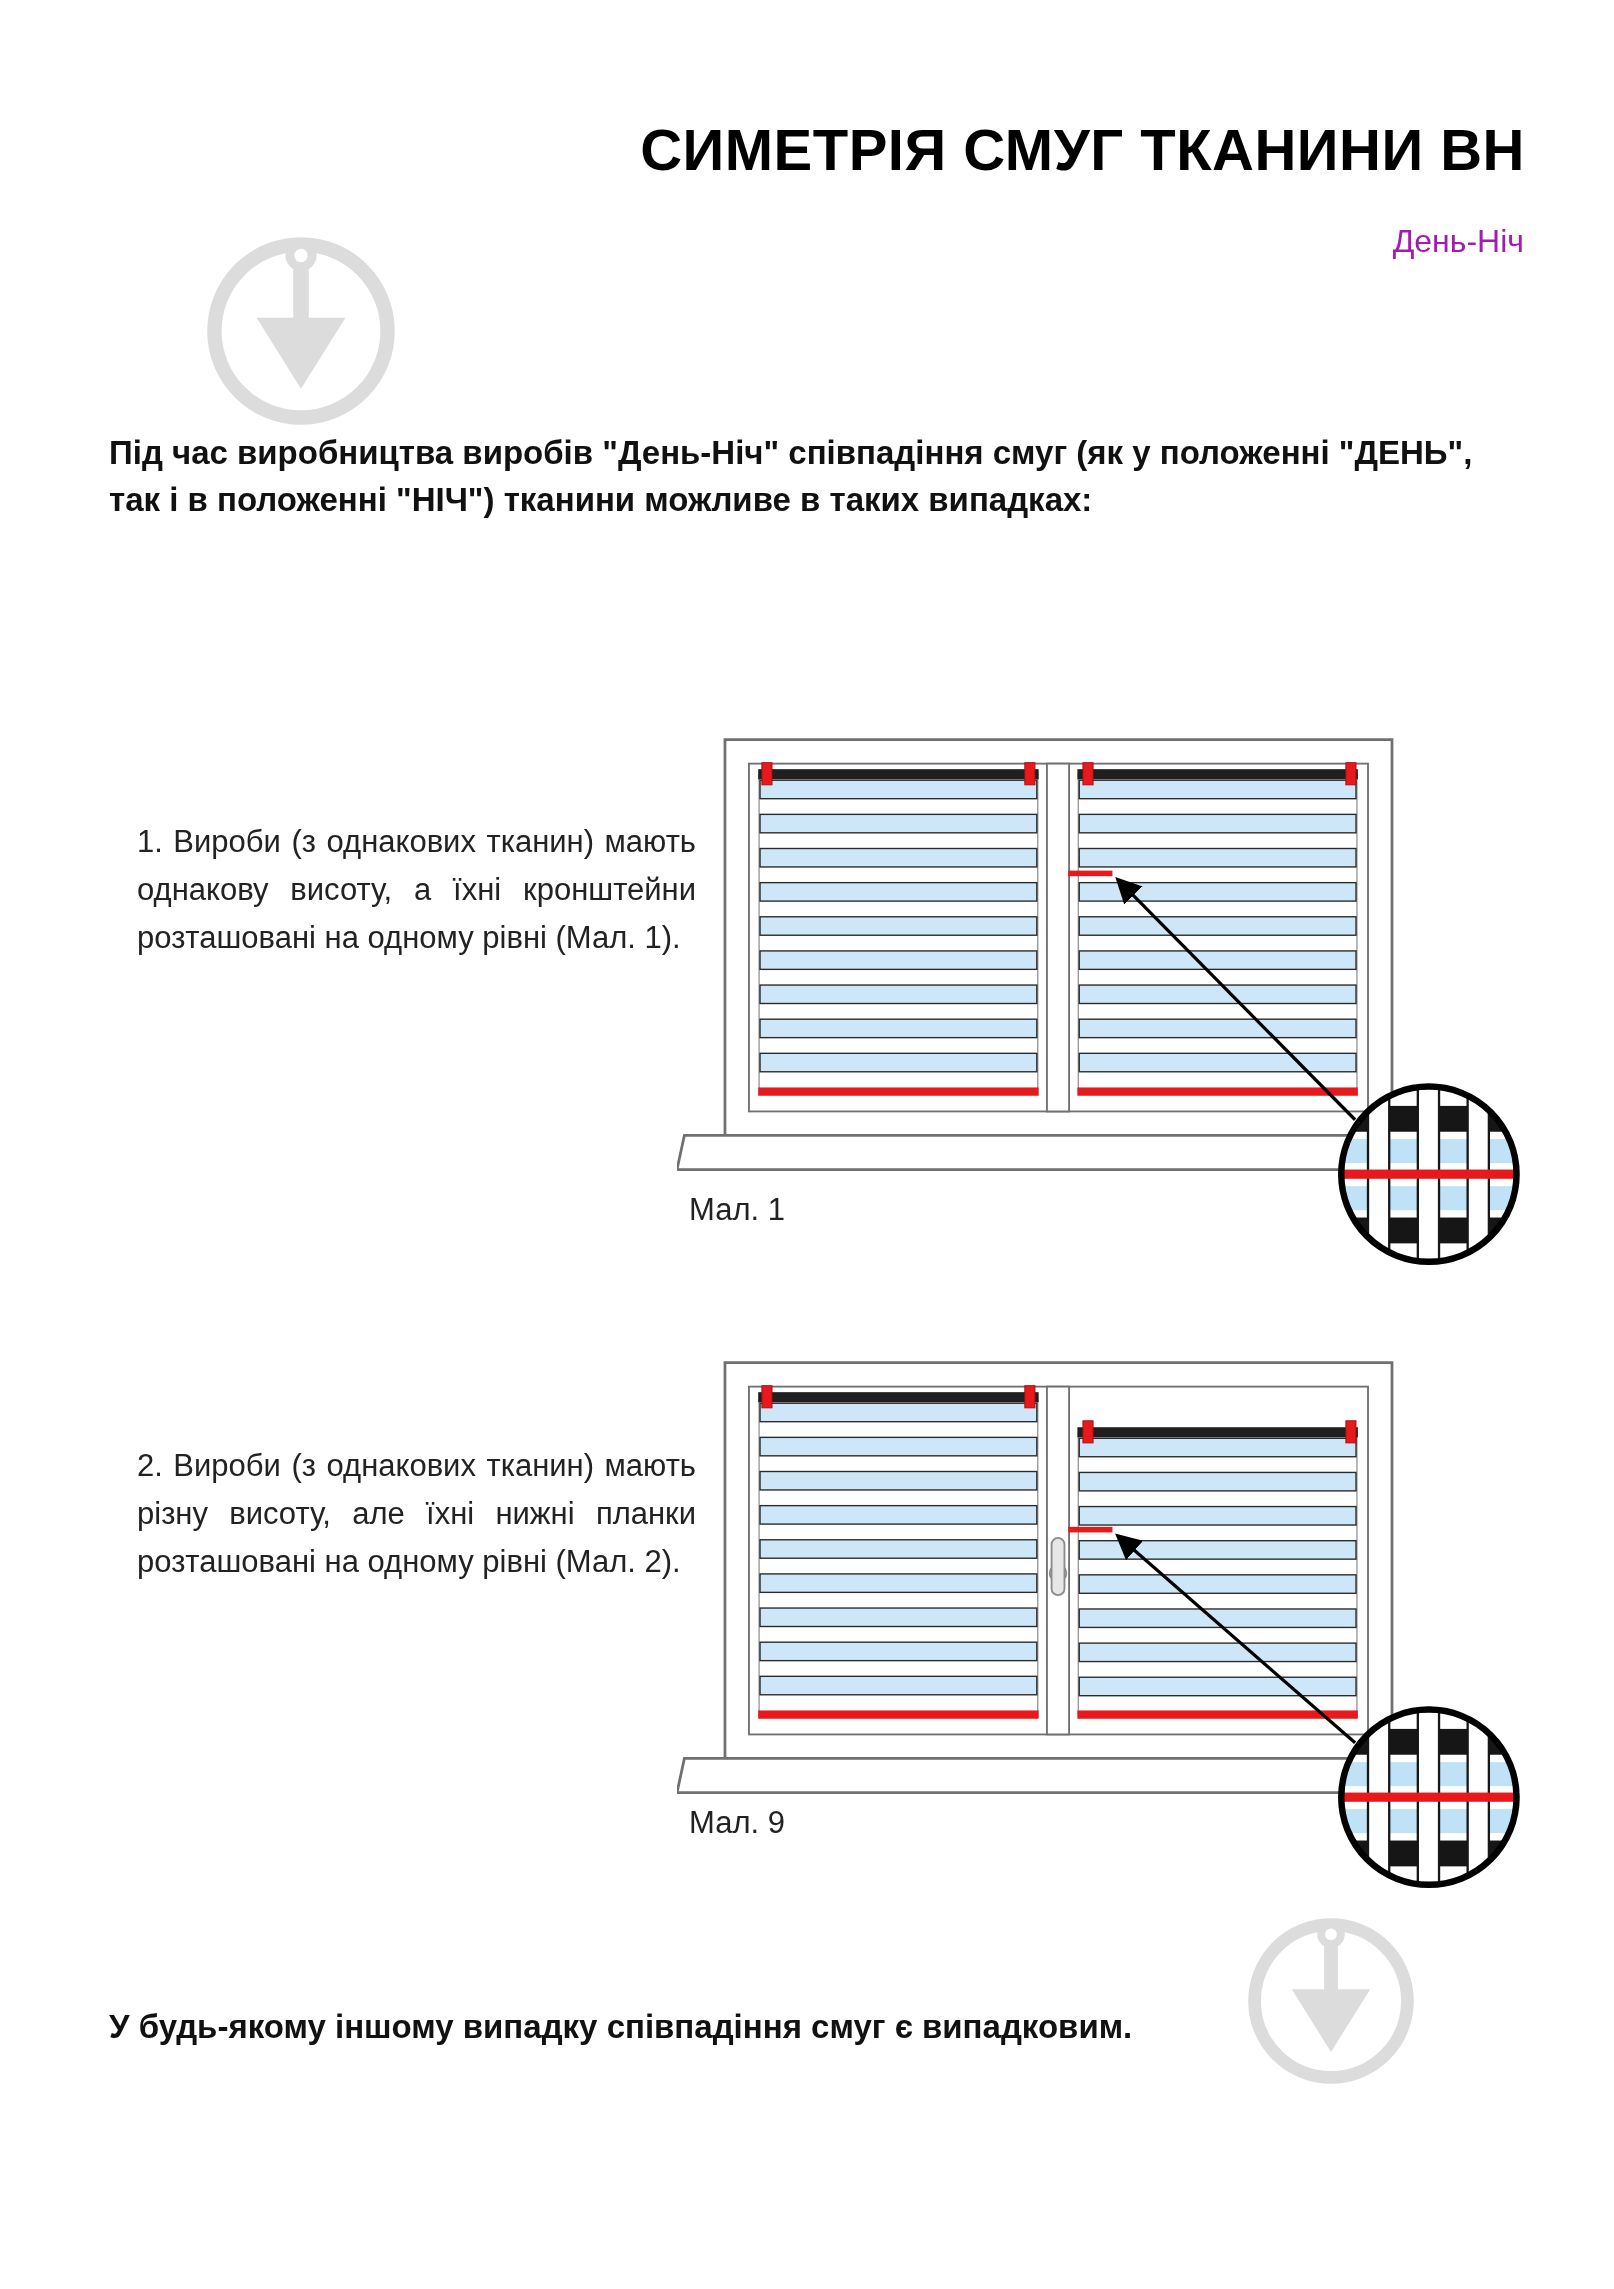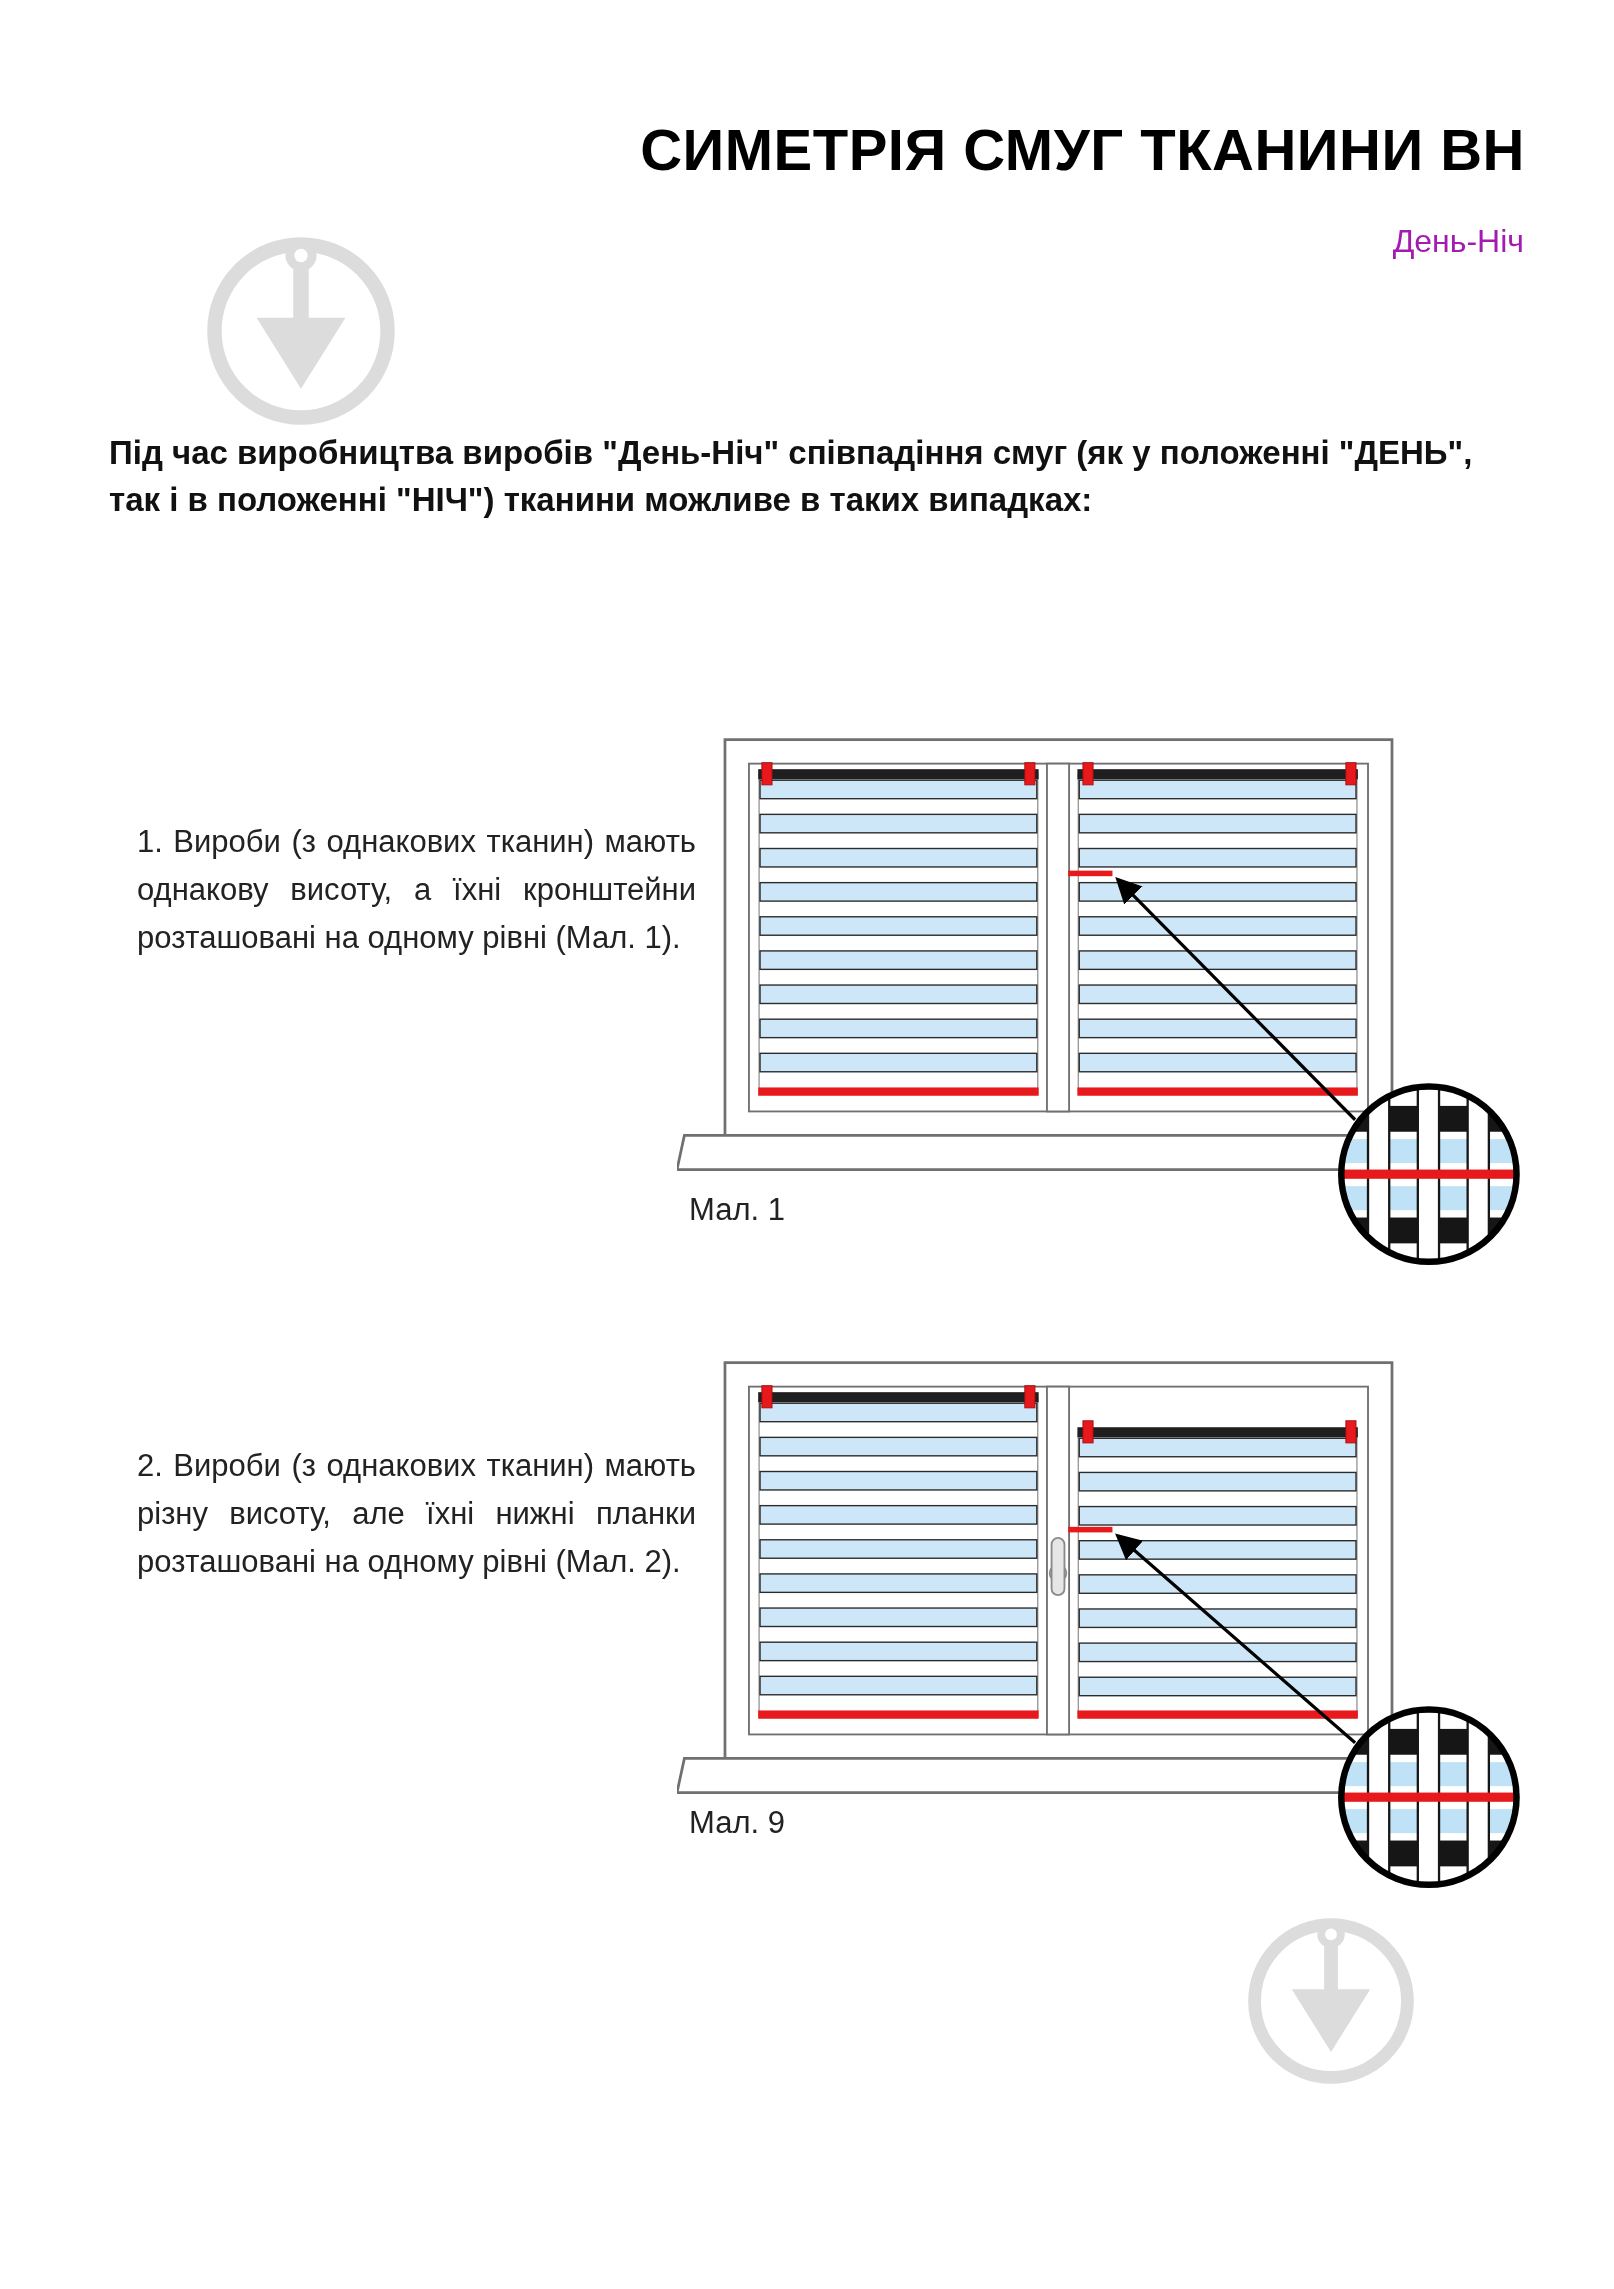--- a/index.html
+++ b/index.html
@@ -217,15 +217,16 @@
         <rect x="803" y="379" width="23" height="200" fill="#ffffff" stroke="#161616" stroke-width="2.5"></rect>
         <rect x="857" y="379" width="23" height="200" fill="#ffffff" stroke="#161616" stroke-width="2.5"></rect>
         <rect x="715" y="474" width="200" height="10" fill="#e8191c"></rect>
       </g>
       <circle cx="815" cy="479" r="95" fill="none" stroke="#000" stroke-width="7"></circle>
     </g>
   </svg>
 
   <div id="cap2" class="caption">Мал. 9</div>
 
+  <div class="footer-text">У будь-якому іншому випадку співпадіння смуг є випадковим.</div>
 
 </div>
 
 
 </body></html>

